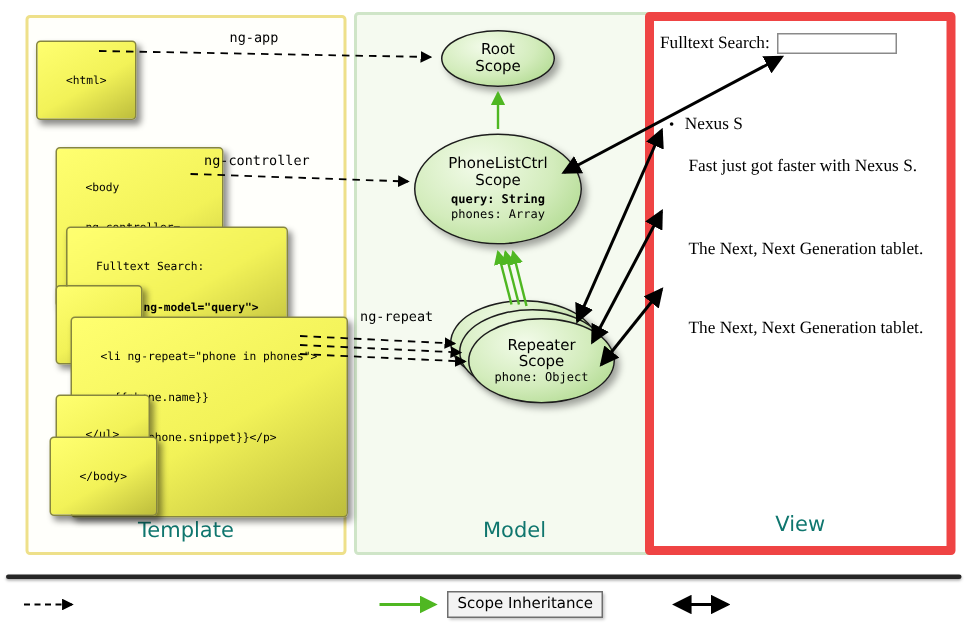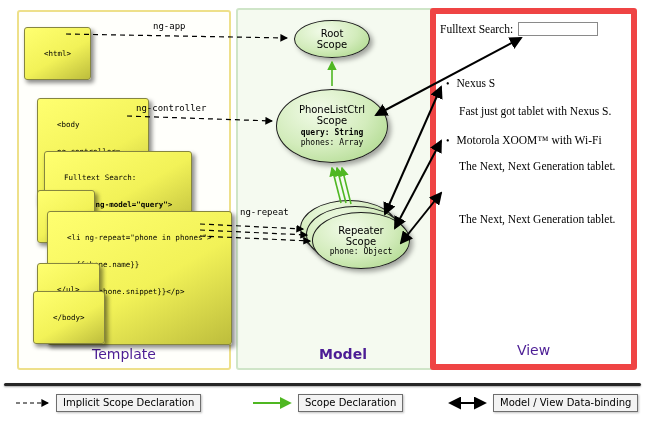--- a/index.html
+++ b/index.html
@@ -3,23 +3,23 @@
 <meta charset="utf-8">
 <style>
   * { margin:0; padding:0; box-sizing:border-box; }
   html,body { background:#ffffff; }
   .stage { position:relative; width:645px; height:425px; background:#fff;
            font-family:"DejaVu Sans", sans-serif; overflow:hidden; }
 
   
   .panel { position:absolute; border-radius:3px; }
   .panel-template { left:17px;  top:10px; width:214px; height:360px; border:2px solid #eee08a; background:#fffffb; }
-  .panel-model    { left:236px; top:8px;  width:214px; height:362px; border:2px solid #cfe5c8; background:#f5faf0;font-weight:bold; }
+  .panel-model    { left:236px; top:8px;  width:214px; height:362px; border:2px solid #cfe5c8; background:#f5faf0; }
   .panel-view     { left:430px; top:8px;  width:207px; height:362px; border:6px solid #ef4444; background:#ffffff; }
-  .panel-label { position:absolute; bottom:6px; left:0; right:0; text-align:center; font-size:14px; color:#4c1d95; }
+  .panel-label { position:absolute; bottom:6px; left:0; right:0; text-align:center; font-size:14px; color:#0f766e; }
 
   
   .code-box { position:absolute; padding:3px 19px;
       background:linear-gradient(150deg,#ffff70 0%,#f2f258 55%,#bdbd3c 100%);
       border:1px solid #86863f; border-radius:3px;
       box-shadow:2.5px 3px 4px rgba(0,0,0,0.45);
       font-family:"DejaVu Sans Mono", monospace; font-size:7.5px; line-height:9px;
       color:#000; white-space:pre; }
   .b { font-weight:bold; }
 
@@ -117,24 +117,21 @@
     <div class="scope-prop">phone: Object</div>
   </div>
 
   <div class="view-search">
     <span>Fulltext Search:</span>
     <input type="text" value="" style="">
   </div>
   <div class="view-item-title" style="top:77px">
     <span class="bullet">•</span><span>Nexus S</span>
   </div>
-  <div class="view-item-desc" style="top:105px">Fast just got tablet with Nexus S.</div>
-  <div class="view-item-title" style="top:134px">
-    <span class="bullet">•</span><span>Motorola XOOM™ with Wi-Fi</span>
-  </div>
+  <div class="view-item-desc" style="top:105px">Fast just got faster with Nexus S.</div>
   <div class="view-item-desc" style="top:160px">The Next, Next Generation tablet.</div>
   <div class="view-item-desc" style="top:213px">The Next, Next Generation tablet.</div>
 
   <div class="arrow-label" style="left:153px;top:21px">ng-app</div>
   <div class="arrow-label" style="left:136px;top:103px">ng-controller</div>
   <div class="arrow-label" style="left:240px;top:207px">ng-repeat</div>
 
   <svg class="overlay" viewBox="0 0 645 425">
     <defs>
       <marker id="ab" viewBox="0 0 10 10" refX="8.5" refY="5" markerWidth="6.5" markerHeight="6.5" orient="auto-start-reverse">
@@ -168,17 +165,15 @@
     </g>
 
     <g fill="none">
       <path d="M16,403 L48,403" stroke="#000" stroke-width="1.2" stroke-dasharray="4 3" marker-end="url(#ab)"></path>
       <path d="M253,403 L290,403" stroke="#4fb722" stroke-width="2" marker-end="url(#ag)"></path>
       <path d="M450,403 L485,403" stroke="#000" stroke-width="2" marker-start="url(#ab)" marker-end="url(#ab)"></path>
     </g>
   </svg>
 
   <div class="legend-sep"></div>
-  <div class="legend-box" style="left:56px">Implicit Scope Declaration</div>
-  <div class="legend-box" style="left:298px">Scope Declaration</div>
-  <div class="legend-box" style="left:493px">Model / View Data-binding</div>
+  <div class="legend-box" style="left:298px">Scope Inheritance</div>
 
 </div>
 
 </body></html>

